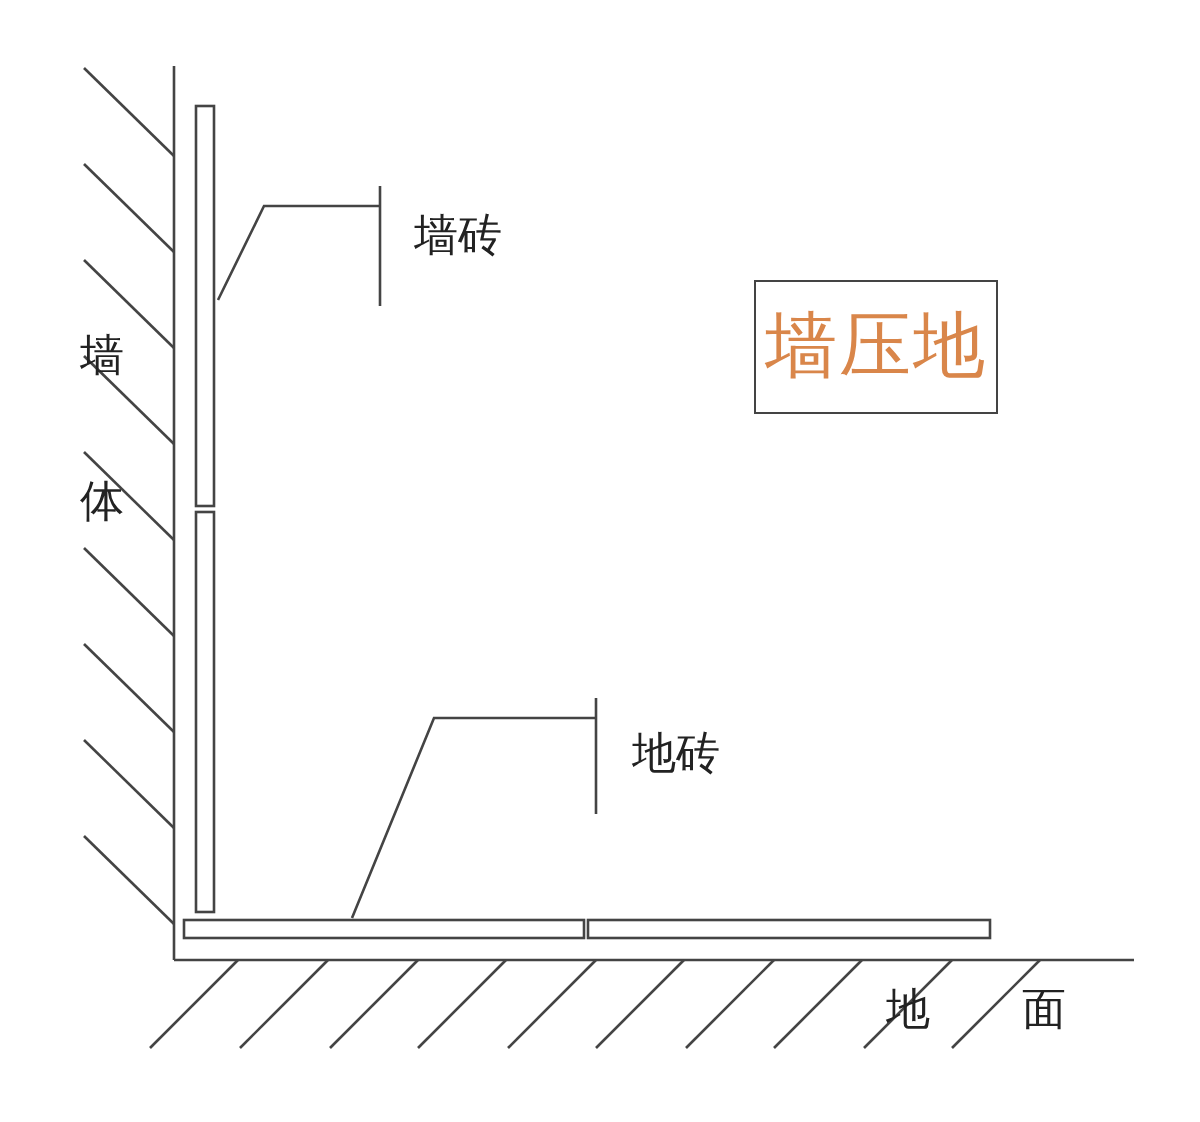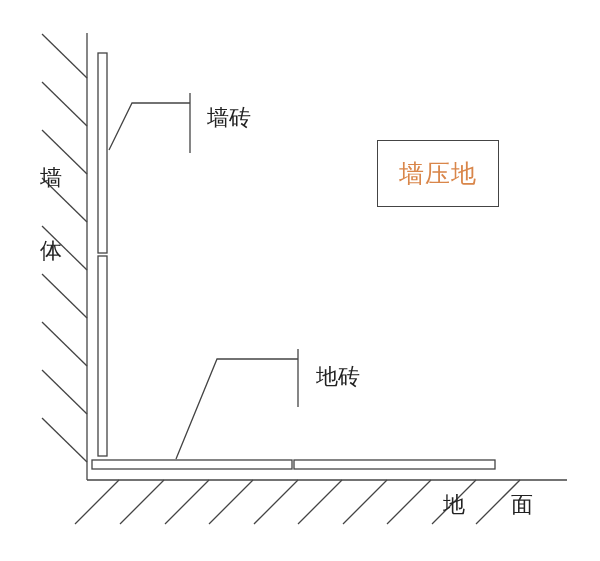--- a/index.html
+++ b/index.html
@@ -1,20 +1,20 @@
 <!DOCTYPE html>
 <html><head>
 <meta charset="utf-8">
 <style>
   html, body { margin: 0; padding: 0; background: #ffffff; }
   #canvas { position: relative; width: 600px; height: 561px; overflow: hidden; background: #ffffff; }
   svg { position: absolute; left: 0; top: 0; }
   .lbl { position: absolute; font-family: "DejaVu Serif", serif; color: #222; font-size: 22px; white-space: nowrap; }
   .box { position: absolute; left: 377px; top: 140px; width: 122px; height: 67px; border: 1.5px solid #444; box-sizing: border-box; display: flex; align-items: center; justify-content: center; }
-  .box span { font-family: Liberation Mono, monospace; font-size: 25px; color: #d9864a; letter-spacing: 1px; }
+  .box span { font-family: Liberation Mono, monospace; font-size: 36px; color: #d9864a; letter-spacing: 1px; }
   .wm { position: absolute; left: 478px; top: 531px; font-family: "DejaVu Sans", sans-serif; font-size: 17px; color: #d0d0d0; white-space: nowrap; }
   .wm-circle { display: inline-block; width: 18px; height: 18px; border: 1.5px solid #d0d0d0; border-radius: 50%; font-size: 12px; text-align: center; line-height: 18px; margin-right: 6px; vertical-align: middle; }
 </style>
 </head>
 <body>
 
 <div id="canvas">
   <svg width="600" height="561" viewBox="0 0 600 561">
     <g stroke="#444" stroke-width="1.3" fill="none">
 

